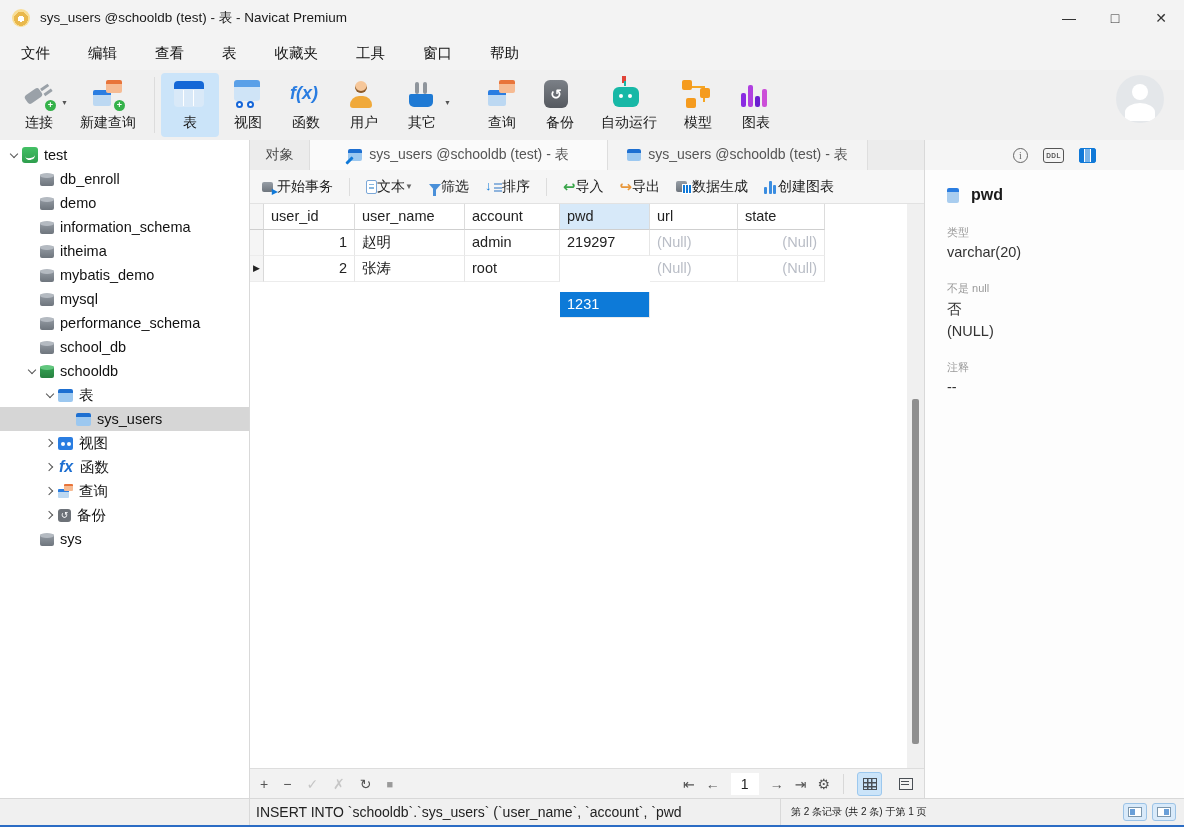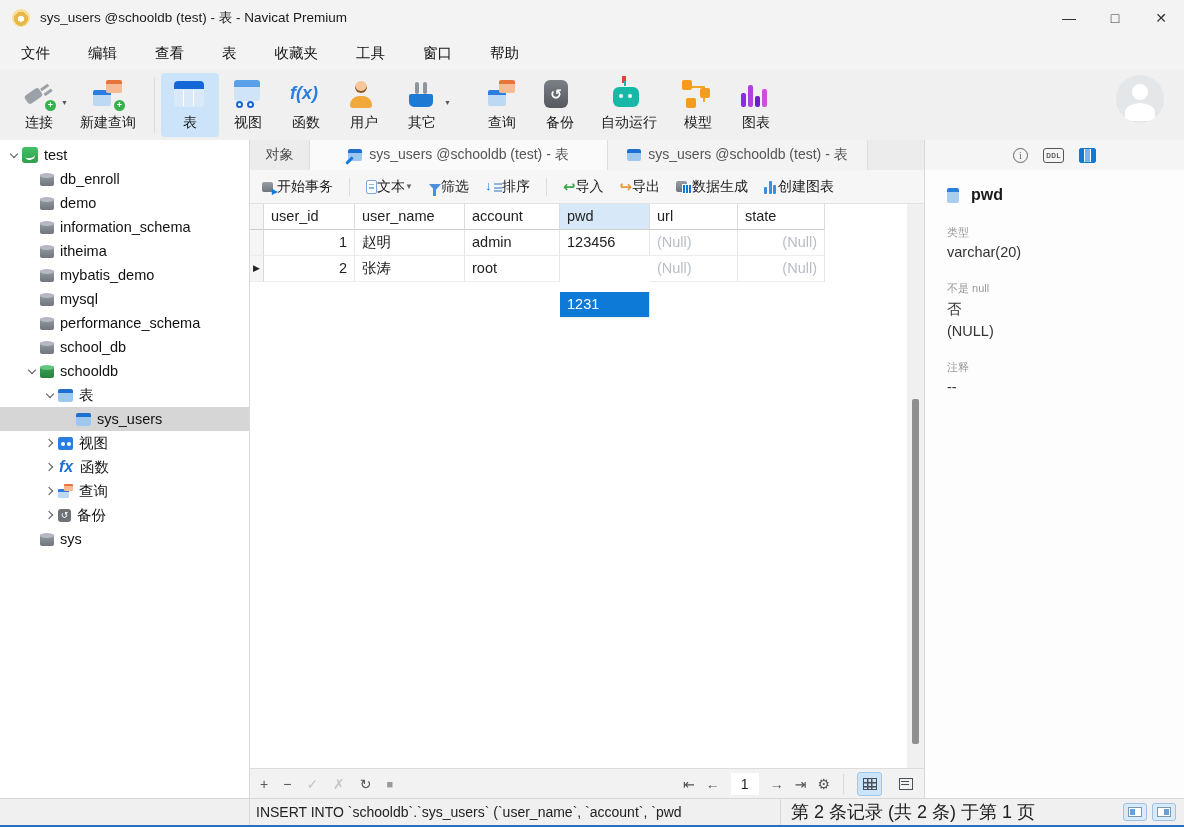--- a/index.html
+++ b/index.html
@@ -232,21 +232,21 @@
   .rp-title { font-weight:bold; font-size:16px; color:#1a1a1a; }
   .rp-label { color:#9a9a9a; font-size:11px; margin-top:21px; }
   .rp-value { color:#333; font-size:14.5px; margin-top:4px; }
 
   
   .statusbar { position:absolute; left:0; right:0; bottom:0; height:27px; background:#f0f0f0;
                border-top:1px solid #d8d8d8; display:flex; align-items:center; }
   .sb-left { width:250px; flex:0 0 250px; height:100%; border-right:1px solid #d9d9d9; }
   .sb-sql { width:531px; flex:0 0 531px; height:100%; display:flex; align-items:center; padding-left:6px;
             border-right:1px solid #d9d9d9; overflow:hidden; white-space:nowrap; font-size:14px; color:#222; }
-  .sb-record { flex:1; padding-left:10px; font-size:18px; color:#222; white-space:nowrap; overflow:hidden; }
+  .sb-record { flex:1; padding-left:10px; font-size:10px; color:#222; white-space:nowrap; overflow:hidden; }
   .sb-toggles { display:flex; gap:5px; padding-right:8px; }
   .pt { width:24px; height:18px; border:1px solid #9cc3e6; border-radius:3px; background:#d9eafa; position:relative; }
   .pt::after { content:""; position:absolute; top:3px; bottom:3px; left:4px; right:4px; background:#fff;
                border:1px solid #7d97ad; }
   .pt.left::before { content:""; position:absolute; top:5px; bottom:5px; left:6px; width:5px; background:#6a9fd8; z-index:1; }
   .pt.right::before { content:""; position:absolute; top:5px; bottom:5px; right:6px; width:5px; background:#6a9fd8; z-index:1; }
 </style>
 </head>
 <body>
 
@@ -538,21 +538,21 @@
           <div class="cell hcell c2">account</div>
           <div class="cell hcell hl c3">pwd</div>
           <div class="cell hcell c4">url</div>
           <div class="cell hcell c5">state</div>
         </div>
         <div class="grow">
           <div class="cell marker"></div>
           <div class="cell c0 num">1</div>
           <div class="cell c1">赵明</div>
           <div class="cell c2">admin</div>
-          <div class="cell c3">123456</div>
+          <div class="cell c3">219297</div>
           <div class="cell c4 null">(Null)</div>
           <div class="cell c5 null num">(Null)</div>
         </div>
         <div class="grow">
           <div class="cell marker">▶</div>
           <div class="cell c0 num">2</div>
           <div class="cell c1">张涛</div>
           <div class="cell c2">root</div>
           <div class="cell c3 sel">1231</div>
           <div class="cell c4 null">(Null)</div>

